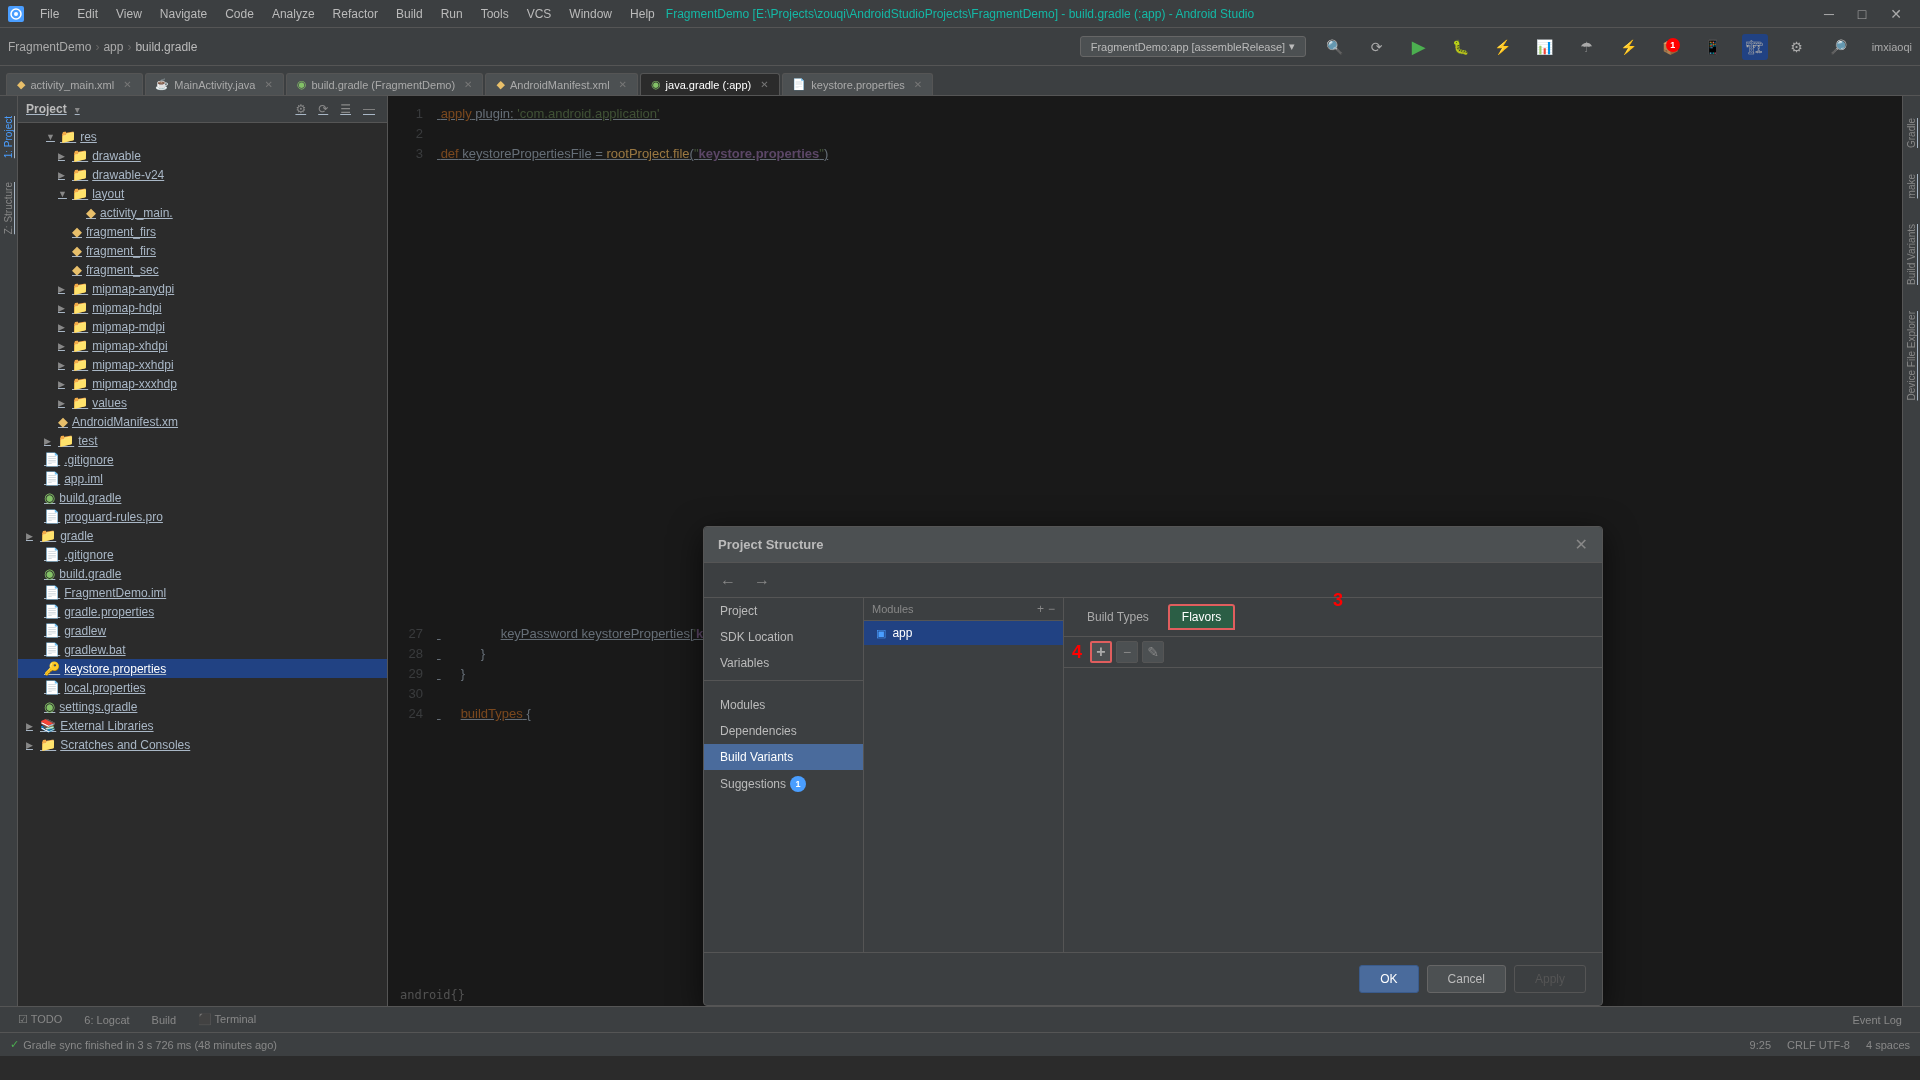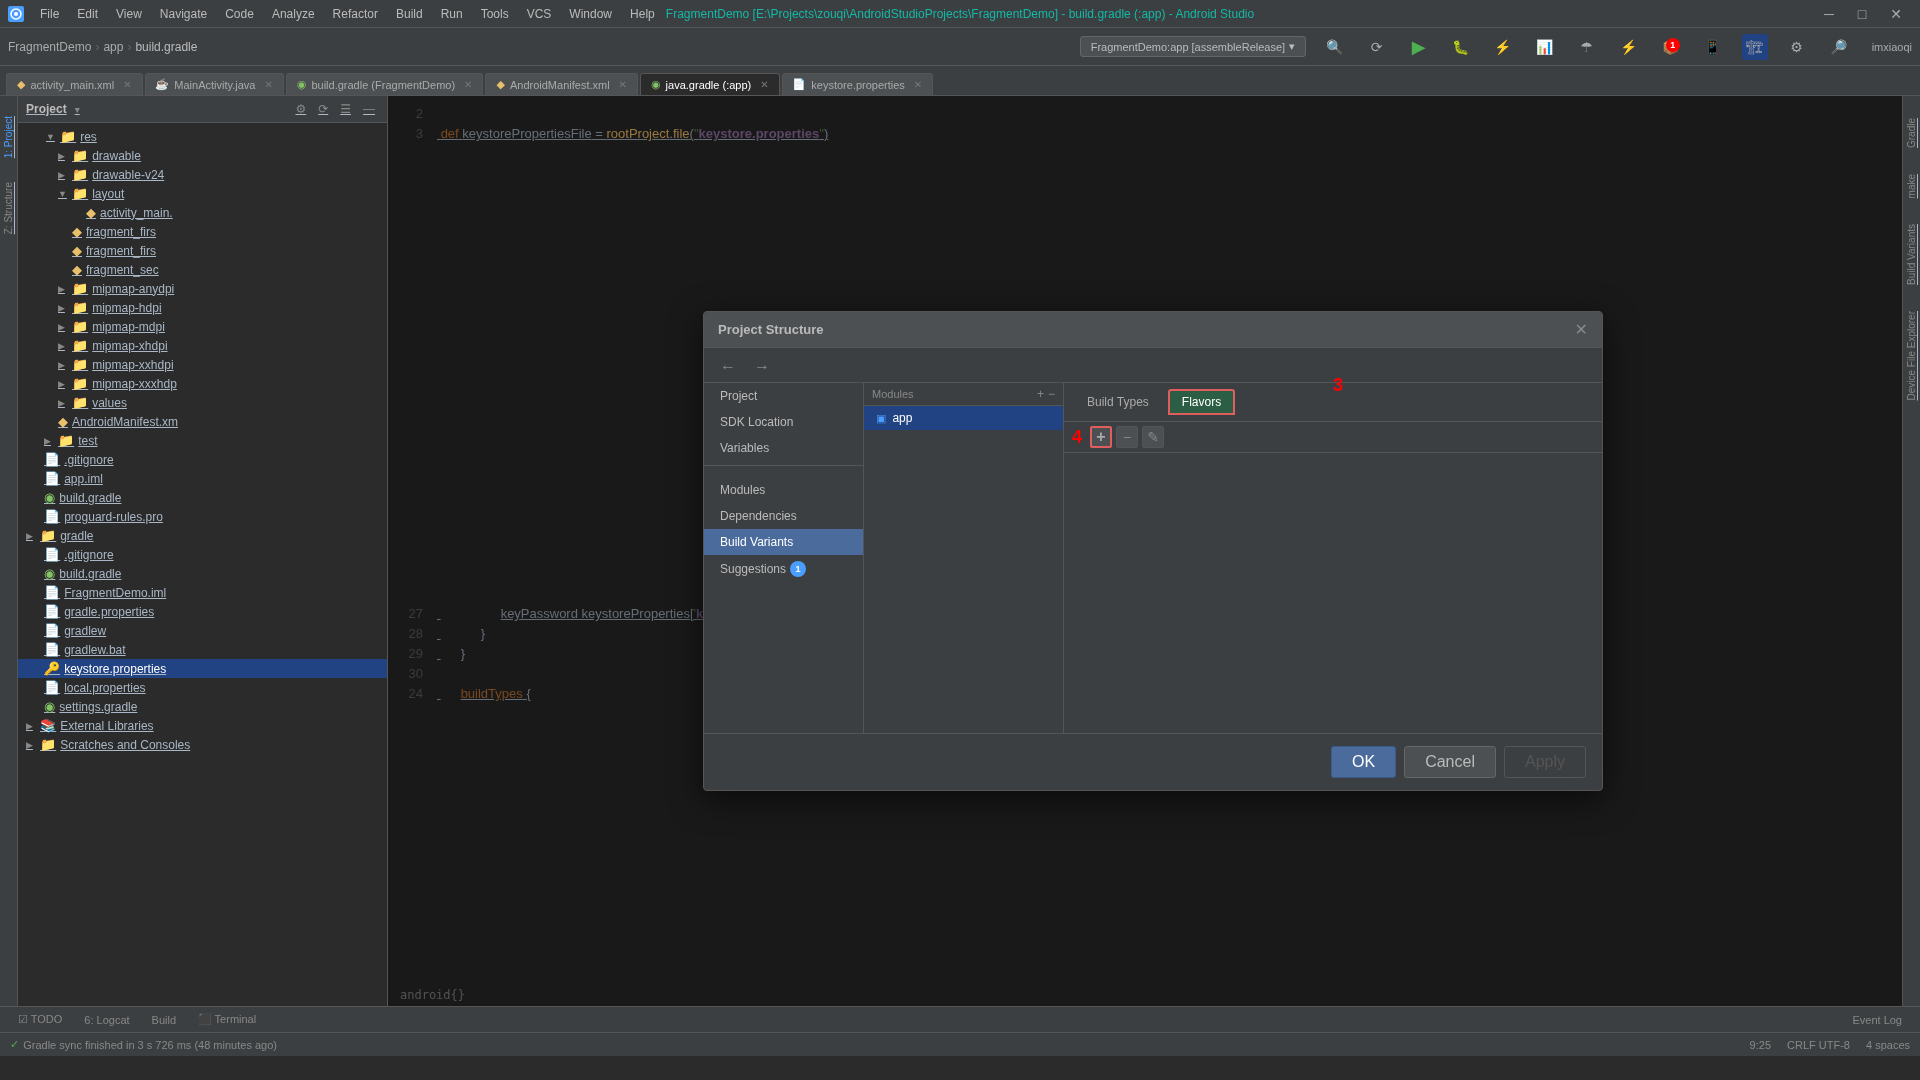--- a/index.html
+++ b/index.html
@@ -153,21 +153,21 @@
       padding: 0 8px; gap: 2px; border-top: 1px solid #555;
     }
     .bottom-tab {
       padding: 3px 10px; color: #888; font-size: 11px; cursor: pointer; border-radius: 3px 3px 0 0;
     }
 
     
     .modal-overlay {
       position: absolute; top: 0; left: 0; right: 0; bottom: 0;
       background: rgba(0,0,0,0.4);
-      display: flex; align-items: center; justify-content: center;
+      display: flex; align-items: flex-end; justify-content: center;
       z-index: 100;
       padding-left: 16px;
     }
     .modal {
       background: #3c3f41; border: 1px solid #555; border-radius: 4px;
       width: 900px; min-height: 480px;
       box-shadow: 0 8px 32px rgba(0,0,0,0.6);
       display: flex; flex-direction: column;
       position: relative;
     }
@@ -206,21 +206,21 @@
     .modal-list-item {
       padding: 5px 12px; cursor: pointer; font-size: 12px; color: #a9b7c6;
       display: flex; align-items: center; gap: 6px;
     }
     .modal-list-item.selected { background: #214283; color: white; }
     .modal-footer {
       display: flex; justify-content: flex-end; gap: 8px; padding: 12px 16px;
       border-top: 1px solid #555;
     }
     .btn {
-      padding: 6px 20px; border-radius: 3px; cursor: pointer; font-size: 16px;
+      padding: 6px 20px; border-radius: 3px; cursor: pointer; font-size: 12px;
       border: 1px solid #666;
     }
     .btn-primary { background: #4a6b9c; color: white; border-color: #3a5b8c; }
     .btn-secondary { background: #4c5052; color: #bbb; }
     .btn-disabled { background: #3c3f41; color: #555; cursor: default; border-color: #555; }
     .vert-label {
       writing-mode: vertical-rl; transform: rotate(180deg);
       font-size: 10px; color: #888; padding: 12px 2px; cursor: pointer;
       white-space: nowrap;
     }
@@ -546,20 +546,24 @@
         <span class="tree-icon folder-icon">📁</span>
         <span>Scratches and Consoles</span>
       </div>
     </div>
   </div>
 
   <div class="editor-area" style="position:relative;">
 
     <div class="code-view">
       <div>
+        <span class="line-num">1</span>
+        <span class="kw">apply</span> <span style="color:#a9b7c6;">plugin</span><span style="color:#a9b7c6;">:</span> <span class="str">'com.android.application'</span>
+      </div>
+      <div>
         <span class="line-num">2</span>
       </div>
       <div>
         <span class="line-num">3</span>
         <span class="kw">def</span> <span class="var-name">keystorePropertiesFile</span> = <span class="fn">rootProject</span>.<span class="fn">file</span>(<span class="str">"<span class="bold-key">keystore.properties</span>"</span>)
       </div>
       <div style="height:460px;"></div>
       <div>
         <span class="line-num">27</span>
         <span style="margin-left:60px;color:#a9b7c6;margin-top:28px;">keyPassword keystoreProperties[</span><span class="str">'<span class="bold-key">keyPassword</span>'</span><span style="color:#a9b7c6;">]</span>

